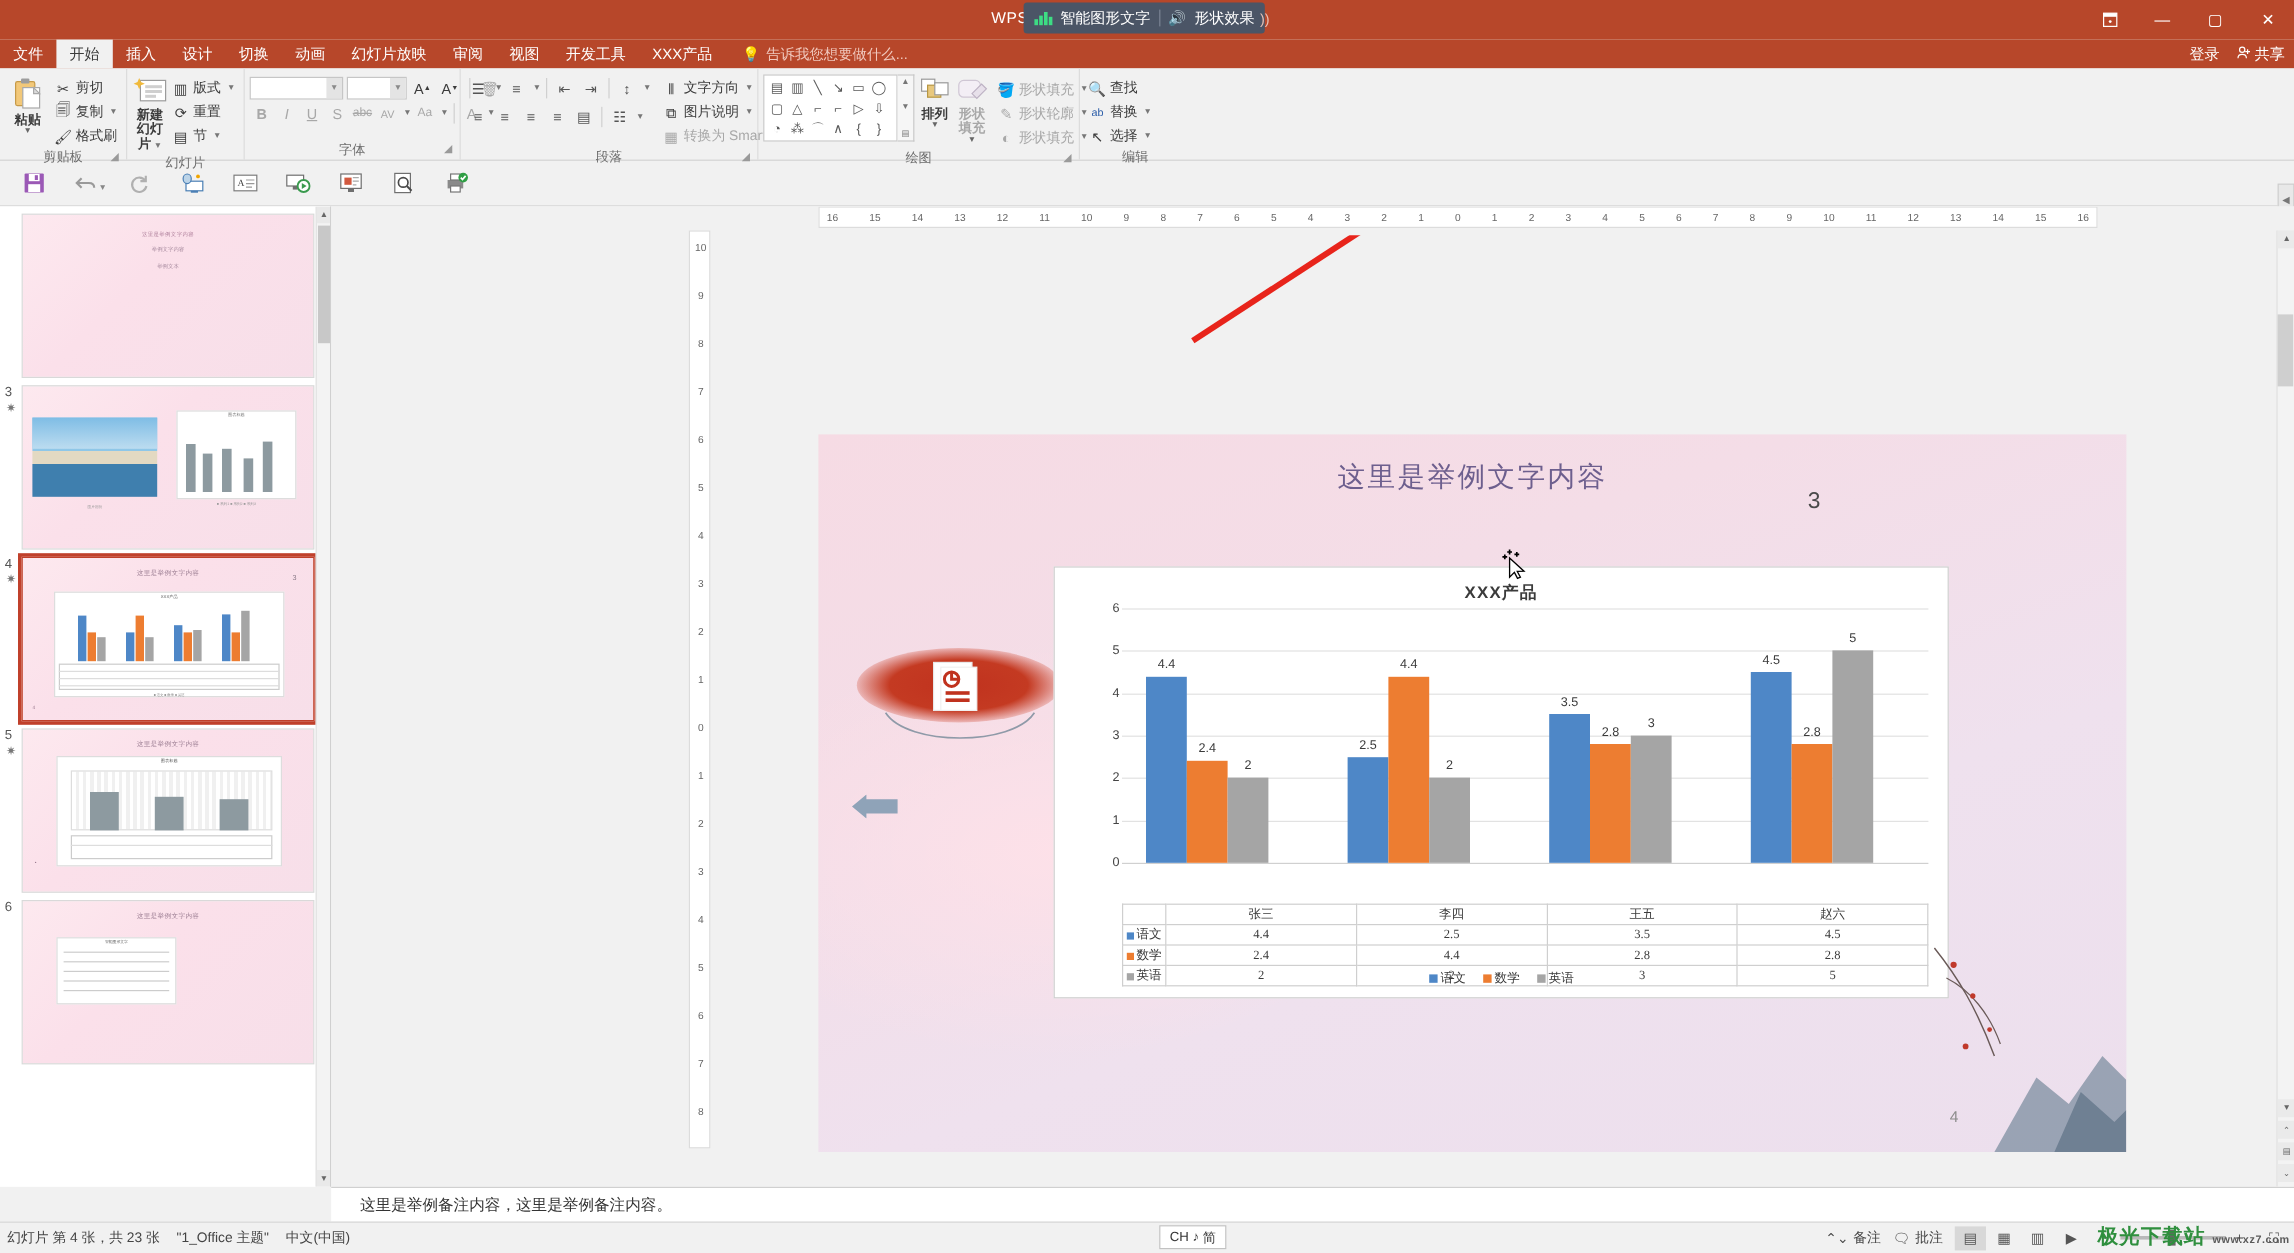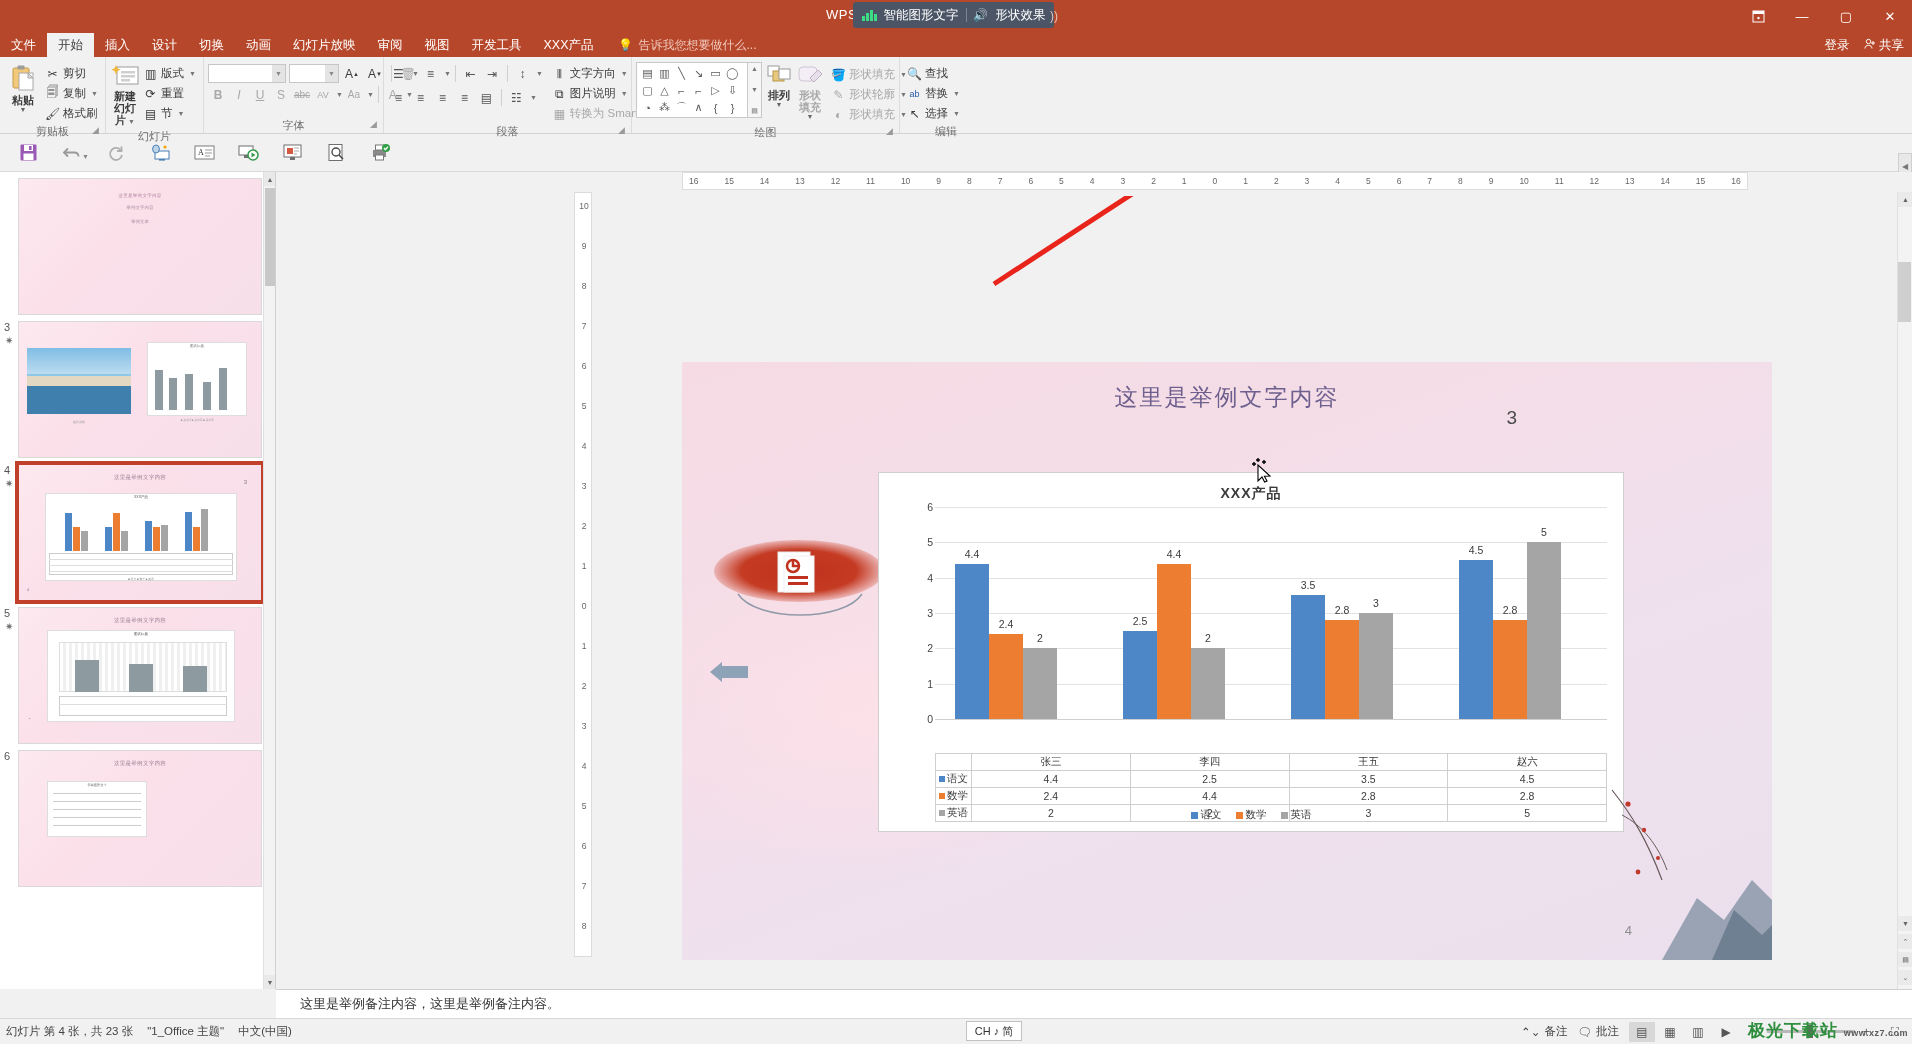--- a/index.html
+++ b/index.html
@@ -169,21 +169,21 @@
   .bgroup { flex:1; display:flex; align-items:flex-end; justify-content:center;
      position:relative; }
   .bar { width:34px; position:relative; }
   .bar .vlab { position:absolute; top:-16px; left:50%; transform:translateX(-50%);
      font-size:10.5px; color:#3b3b3b; white-space:nowrap; }
   .gap { width:26px; }
 
   .dtable { position:absolute; left:56px; right:8px; top:246px;
      border:1px solid #cfcfcf; border-collapse:collapse; width:calc(100% - 64px);}
   .dtable td { border:1px solid #cfcfcf; font-size:10.5px; color:#3b3b3b;
-     height:17px; text-align:center; }
+     height:17px; text-align:center;font-family:Liberation Serif, serif; }
   .dtable td.key { width:36px; text-align:left; padding-left:3px;
      white-space:nowrap; }
   .swatch { display:inline-block; width:6px; height:6px; margin-right:2px;
      vertical-align:middle; }
   .legend { position:absolute; left:0; right:0; bottom:9px; display:flex;
      justify-content:center; gap:14px; font-size:10.5px; color:#3b3b3b; }
   .legend span.sw { display:inline-block; width:7px; height:7px;
      margin-right:3px; vertical-align:middle; }
 
   .bigarrow { position:absolute; left:656px; top:24px; width:340px; height:250px;

